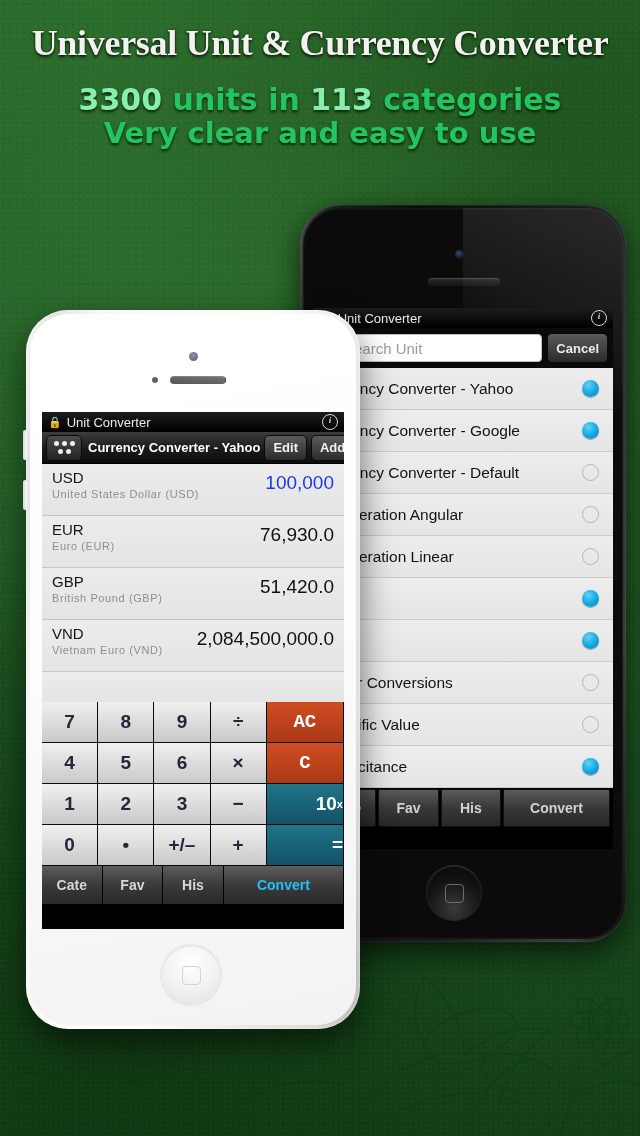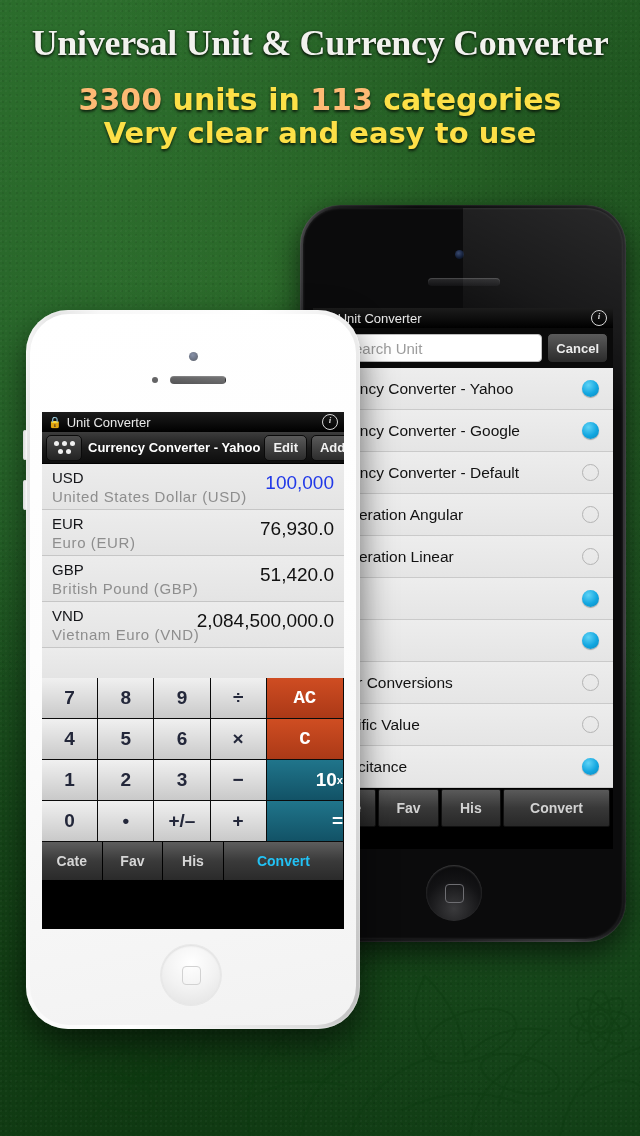--- a/index.html
+++ b/index.html
@@ -41,22 +41,22 @@
   #line2{
     top:82px;font-size:30px;font-weight:bold;
     text-shadow:0 2px 3px rgba(0,0,0,.7);
     font-family:"DejaVu Sans", sans-serif;
   }
   #line3{
     top:116px;font-size:29px;font-weight:bold;
     text-shadow:0 2px 3px rgba(0,0,0,.7);
     font-family:"DejaVu Sans", sans-serif;
   }
-  .num{color:#fdba74;}
-  .wrd{color:#fde047;}
+  .num{color:#86efac;}
+  .wrd{color:#22c55e;}
 
   
   .phone{position:absolute;}
 
   
   #phone-black{
     left:300px;top:205px;width:322px;height:733px;z-index:10;
     border-radius:40px;
     background:linear-gradient(100deg,#4a4a4c 0%,#1c1c1e 8%,#0a0a0b 26%,#1b1b1d 60%,#39393c 88%,#0e0e10 100%);
     box-shadow:0 10px 30px rgba(0,0,0,.65), inset 0 0 2px rgba(255,255,255,.25);
@@ -128,26 +128,26 @@
   .nav-title{flex:1;color:#fff;font-size:13px;font-weight:bold;white-space:nowrap;}
   .nav-btn{
     height:24px;padding:0 8px;border-radius:5px;margin-left:4px;flex:none;
     background:linear-gradient(#5a5a5a,#2c2c2c);
     border:1px solid #0a0a0a;color:#f2f2f2;font-size:13px;font-weight:bold;
     display:flex;align-items:center;
   }
   
   .conv-list{background:#e8e8e8;}
   .conv-row{
-    height:46px;box-sizing:border-box;padding:5px 10px 0 10px;
+    height:52px;box-sizing:border-box;padding:5px 10px 0 10px;
     border-bottom:1px solid #c6c6c6;position:relative;
     background:linear-gradient(#ececec,#e4e4e4);
   }
   .conv-code{font-size:15px;color:#15161a;}
-  .conv-desc{font-size:15px;color:#8e8e8e;letter-spacing:.6px;margin-top:2px;}
+  .conv-desc{font-size:11px;color:#8e8e8e;letter-spacing:.6px;margin-top:2px;}
   .conv-val{
     position:absolute;right:10px;top:8px;font-size:19px;color:#111;
     font-family:"Liberation Sans",sans-serif;
   }
   .conv-val.active{color:#2038e8;}
   .conv-blank{height:30px;background:linear-gradient(#ececec,#e4e4e4);}
 
   
   .keypad{display:flex;flex-wrap:wrap;background:#000;}
   .key{

